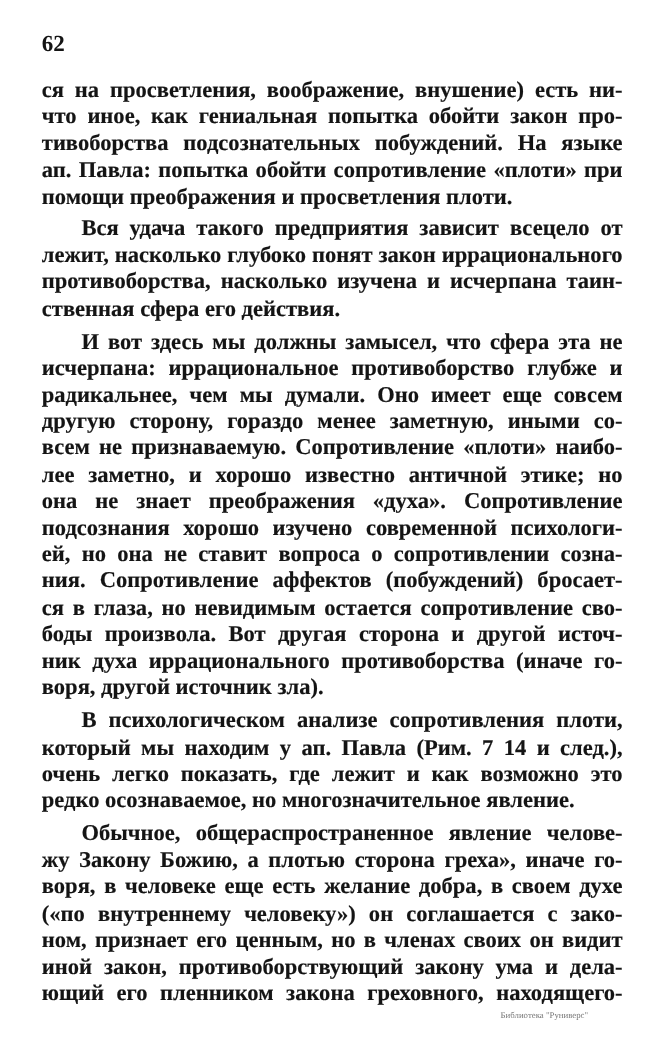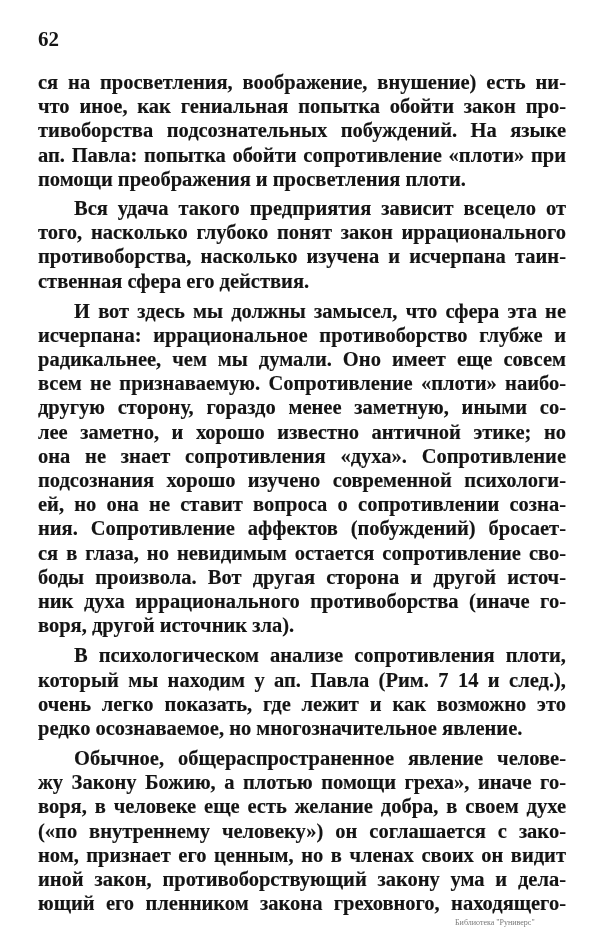--- a/index.html
+++ b/index.html
@@ -40,52 +40,52 @@
     <div class="para first">
       <div class="line">ся на просветления, воображение, внушение) есть ни-</div>
       <div class="line">что иное, как гениальная попытка обойти закон про-</div>
       <div class="line">тивоборства подсознательных побуждений. На языке</div>
       <div class="line">ап. Павла: попытка обойти сопротивление «плоти» при</div>
       <div class="line last">помощи преображения и просветления плоти.</div>
     </div>
 
     <div class="para">
       <div class="line indent">Вся удача такого предприятия зависит всецело от</div>
-      <div class="line">того, насколько глубоко понят закон иррационального</div>
+      <div class="line">лежит, насколько глубоко понят закон иррационального</div>
       <div class="line">противоборства, насколько изучена и исчерпана таин-</div>
       <div class="line last">ственная сфера его действия.</div>
     </div>
 
     <div class="para">
       <div class="line indent">И вот здесь мы должны замысел, что сфера эта не</div>
       <div class="line">исчерпана: иррациональное противоборство глубже и</div>
       <div class="line">радикальнее, чем мы думали. Оно имеет еще совсем</div>
+      <div class="line">другую сторону, гораздо менее заметную, иными со-</div>
       <div class="line">всем не признаваемую. Сопротивление «плоти» наибо-</div>
-      <div class="line">другую сторону, гораздо менее заметную, иными со-</div>
       <div class="line">лее заметно, и хорошо известно античной этике; но</div>
-      <div class="line">она не знает сопротивления «духа». Сопротивление</div>
+      <div class="line">она не знает преображения «духа». Сопротивление</div>
       <div class="line">подсознания хорошо изучено современной психологи-</div>
       <div class="line">ей, но она не ставит вопроса о сопротивлении созна-</div>
       <div class="line">ния. Сопротивление аффектов (побуждений) бросает-</div>
       <div class="line">ся в глаза, но невидимым остается сопротивление сво-</div>
       <div class="line">боды произвола. Вот другая сторона и другой источ-</div>
       <div class="line">ник духа иррационального противоборства (иначе го-</div>
       <div class="line last">воря, другой источник зла).</div>
     </div>
 
     <div class="para">
       <div class="line indent">В психологическом анализе сопротивления плоти,</div>
       <div class="line">который мы находим у ап. Павла (Рим. 7 14 и след.),</div>
       <div class="line">очень легко показать, где лежит и как возможно это</div>
       <div class="line last">редко осознаваемое, но многозначительное явление.</div>
     </div>
 
     <div class="para">
       <div class="line indent">Обычное, общераспространенное явление челове-</div>
-      <div class="line">жу Закону Божию, а плотью помощи греха», иначе го-</div>
+      <div class="line">жу Закону Божию, а плотью сторона греха», иначе го-</div>
       <div class="line">воря, в человеке еще есть желание добра, в своем духе</div>
       <div class="line">(«по внутреннему человеку») он соглашается с зако-</div>
       <div class="line">ном, признает его ценным, но в членах своих он видит</div>
       <div class="line">иной закон, противоборствующий закону ума и дела-</div>
       <div class="line">ющий его пленником закона греховного, находящего-</div>
     </div>
   </div>
 
   <div class="watermark">Библиотека "Руниверс"</div>
 </div>

